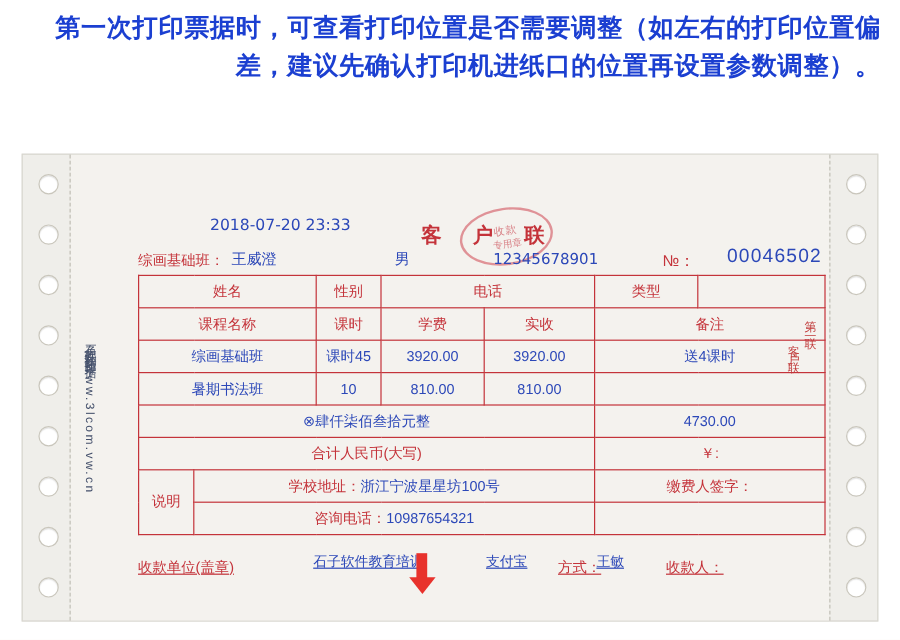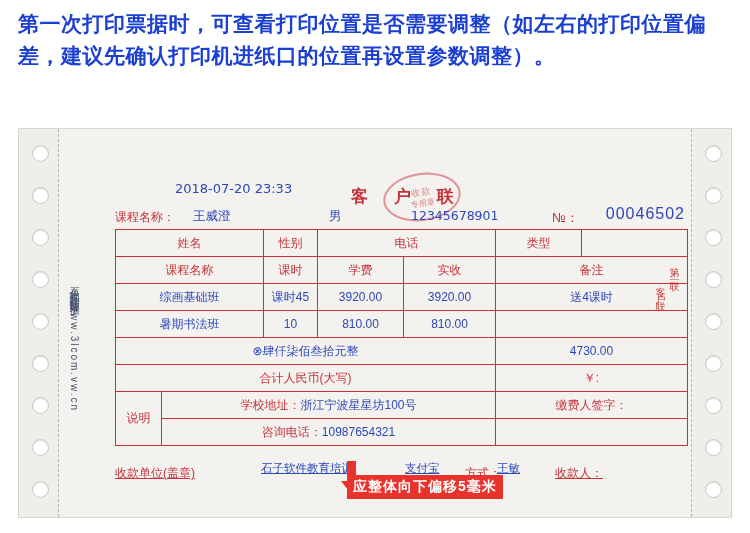--- a/index.html
+++ b/index.html
@@ -17,20 +17,21 @@
   #intro {
     position: absolute;
     left: 18px;
     top: 8px;
     width: 716px;
     color: #1b3fd1;
     font-size: 21px;
     line-height: 32px;
     font-weight: bold;
     letter-spacing: 0.5px;
+    text-align: right;
   }
   #receipt-wrap {
     position: absolute;
     left: 18px;
     top: 128px;
     width: 714px;
     height: 390px;
     background: #efeeea;
     border: 1px solid #d8d6cf;
     box-sizing: border-box;
@@ -244,21 +245,21 @@
 
       <div class="subtitle">客  户  联</div>
 
       <div class="stamp">
         <span>收款</span>
         <div class="inner">专用章</div>
       </div>
 
       <div class="blueval dateline">2018-07-20 23:33</div>
 
-      <div class="label" style="left:0; top:64px;">课程名称：</div>
+      <div class="label" style="left:0; top:64px;">综画基础班：</div>
       <div class="blueval" style="left:78px; top:63px;">王威澄</div>
       <div class="blueval" style="left:214px; top:63px;">男</div>
       <div class="blueval" style="left:296px; top:63px;">12345678901</div>
       <div class="no-label" style="right:108px;">№：</div>
       <div class="no-val">00046502</div>
 
       <table class="grid">
         <colgroup>
           <col style="width:46px">
           <col style="width:102px">
@@ -323,17 +324,16 @@
         <div class="bl-item blueval small" style="left:290px; top:0px;text-align:center;">支付宝</div>
         <div class="bl-item" style="left:350px; top:4px;text-align:right;">方式：</div>
         <div class="bl-item" style="left:440px; top:4px;">收款人：</div>
         <div class="bl-item blueval small" style="left:382px; top:0px;">王敏</div>
       </div>
 
       <div class="arrow">
         <div class="shaft"></div>
         <div class="head"></div>
       </div>
-      <div class="annot">应整体向下偏移5毫米</div>
 
     </div>
   </div>
 </div>
 
 </body></html>

